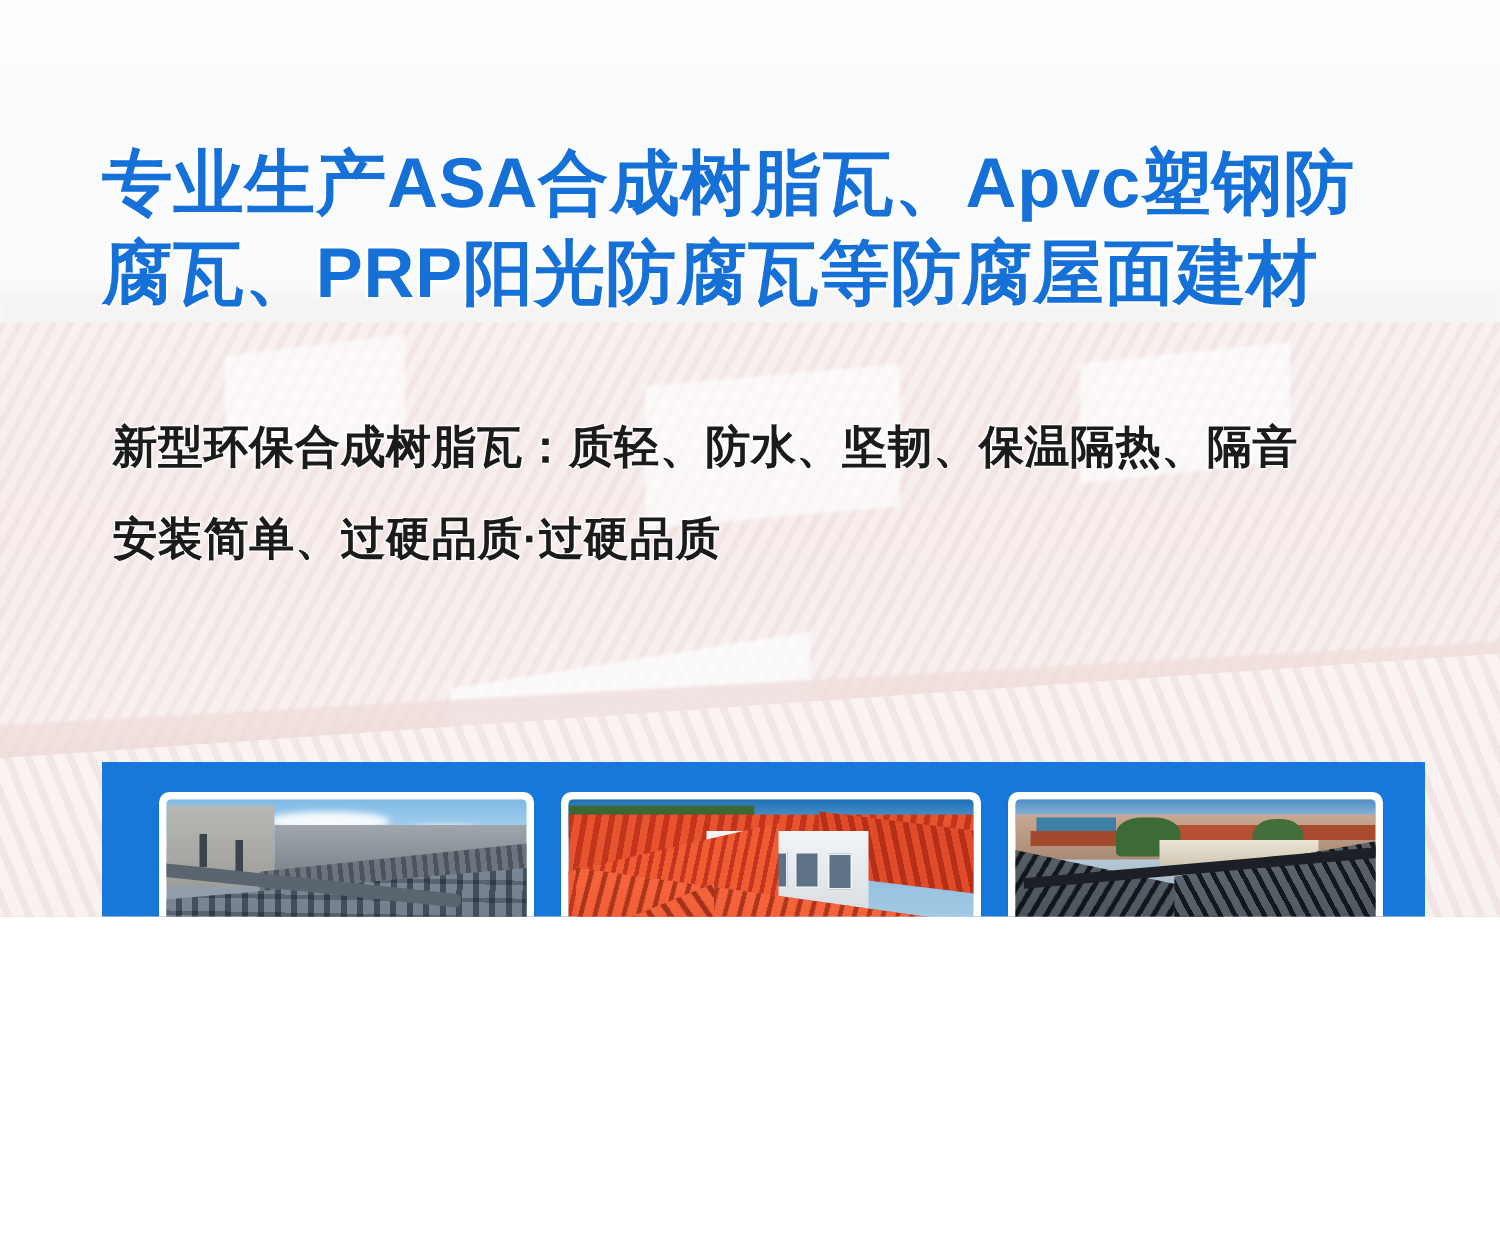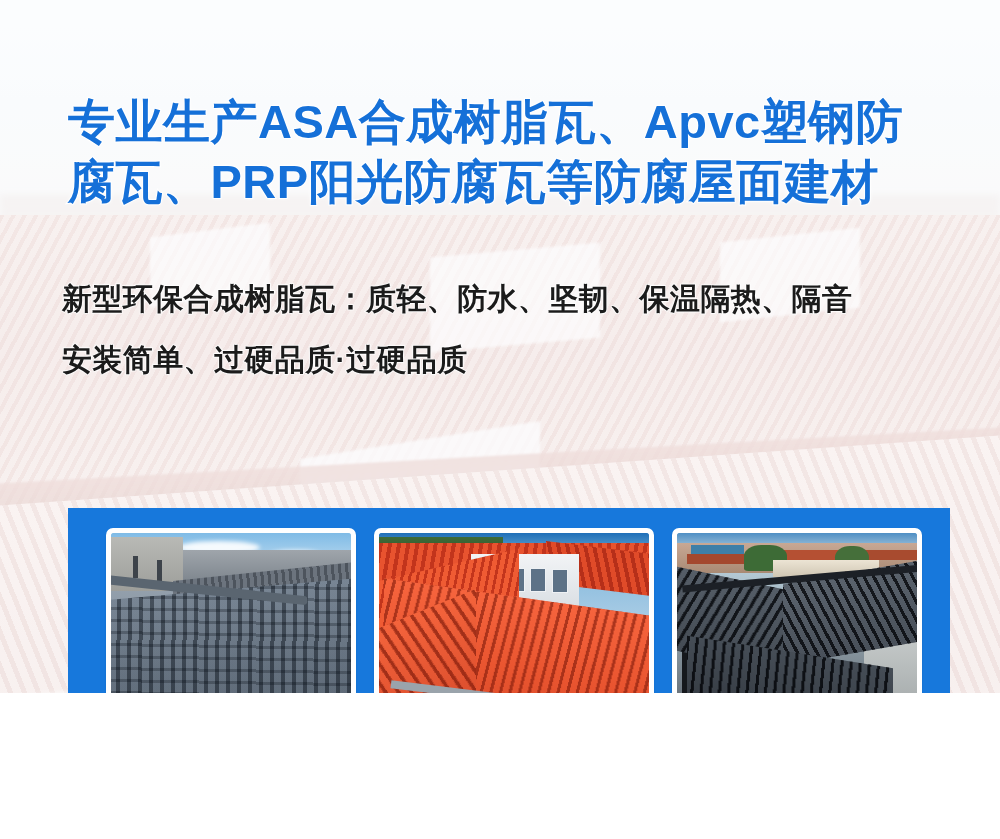--- a/index.html
+++ b/index.html
@@ -6,21 +6,21 @@
 
   html, body {
     width:1000px; height:839px;
     overflow:hidden;
     font-family:"Liberation Sans","DejaVu Sans",sans-serif;
   }
 
   
   .banner {
     position:relative;
-    width:1000px; height:693px;
+    width:1000px; height:611px;
     background:#e5e5e5;
     overflow:hidden;
   }
 
   
   .bg-layer { position:absolute; inset:0; }
 
   
   .bg-sky {
     position:absolute; left:0; top:0; width:1000px; height:250px;
@@ -87,21 +87,21 @@
     font-weight:bold; letter-spacing:.5px;
     color:#1570d8;
     -webkit-text-stroke:2px #ffffff;
     paint-order:stroke fill;
     text-shadow:0 0 3px rgba(255,255,255,.95), 0 0 6px rgba(255,255,255,.7);
     white-space:pre-line;
   }
 
   
   .subtitle {
-    position:absolute; left:62px; top:272px; width:890px;
+    position:absolute; left:75px; top:272px; width:890px;
     font-size:30px; line-height:53px;
     font-weight:bold; letter-spacing:.4px;
     color:#1b1b1b;
     -webkit-text-stroke:1.4px #ffffff;
     paint-order:stroke fill;
     text-shadow:0 0 3px rgba(255,255,255,.95);
   }
   .subtitle .line { display:block; white-space:nowrap; }
   .subtitle .line.l3 { margin-top:8px; }
 

